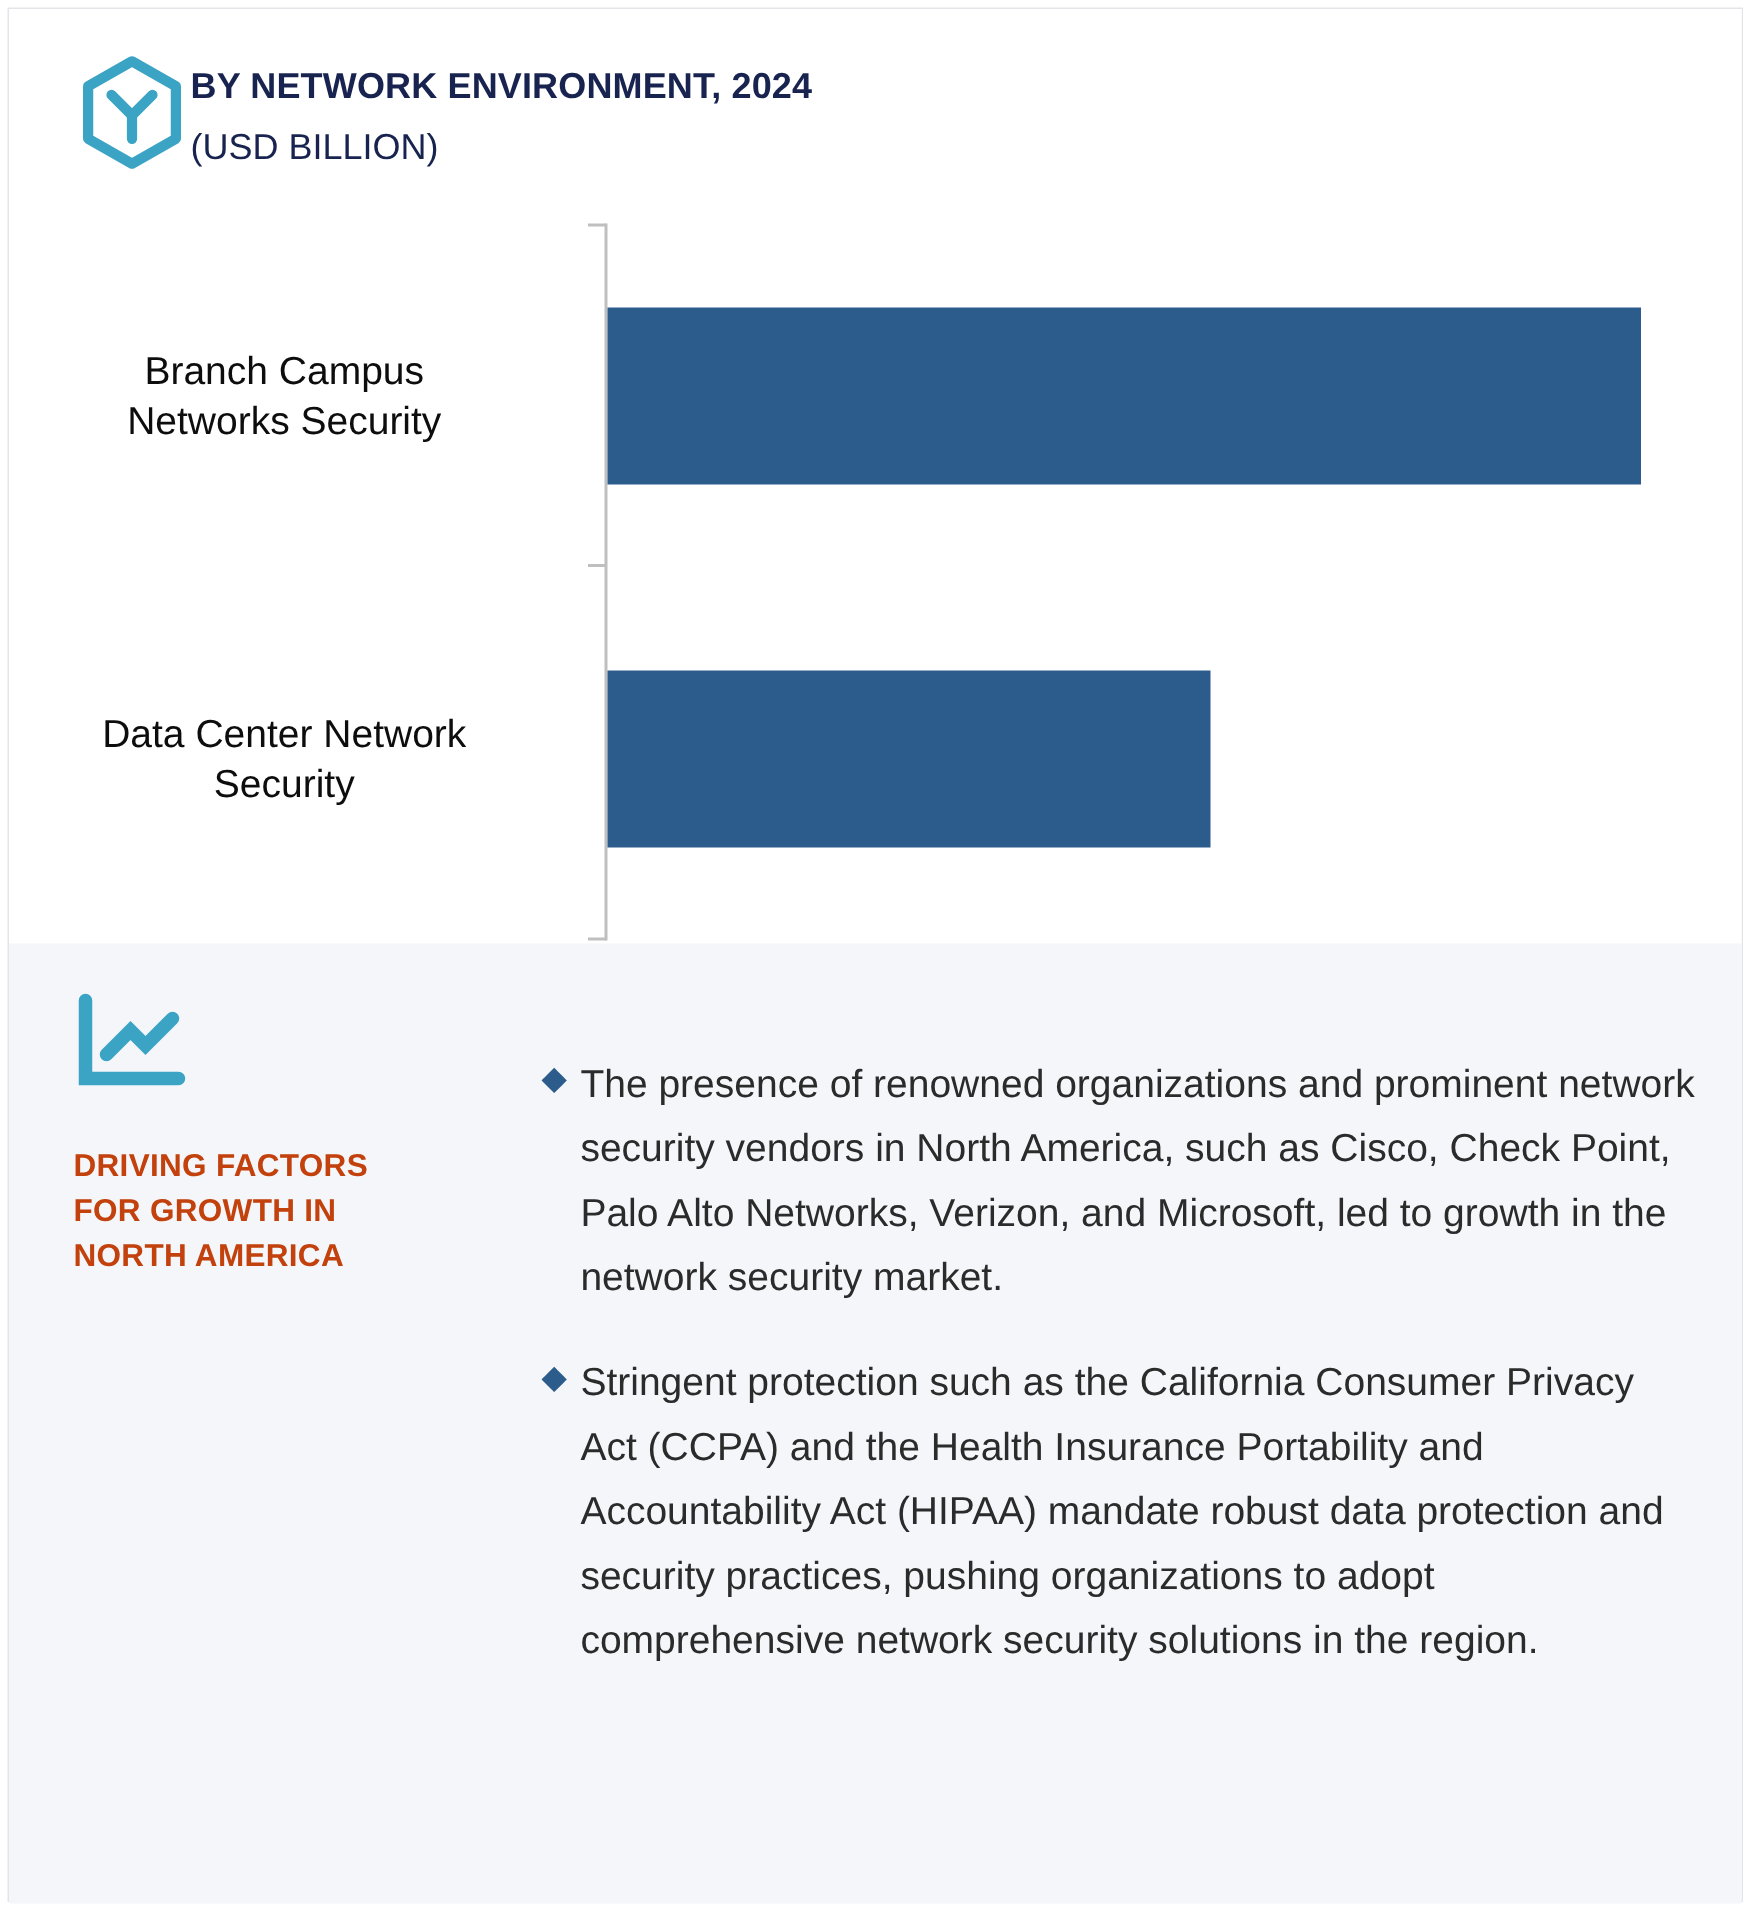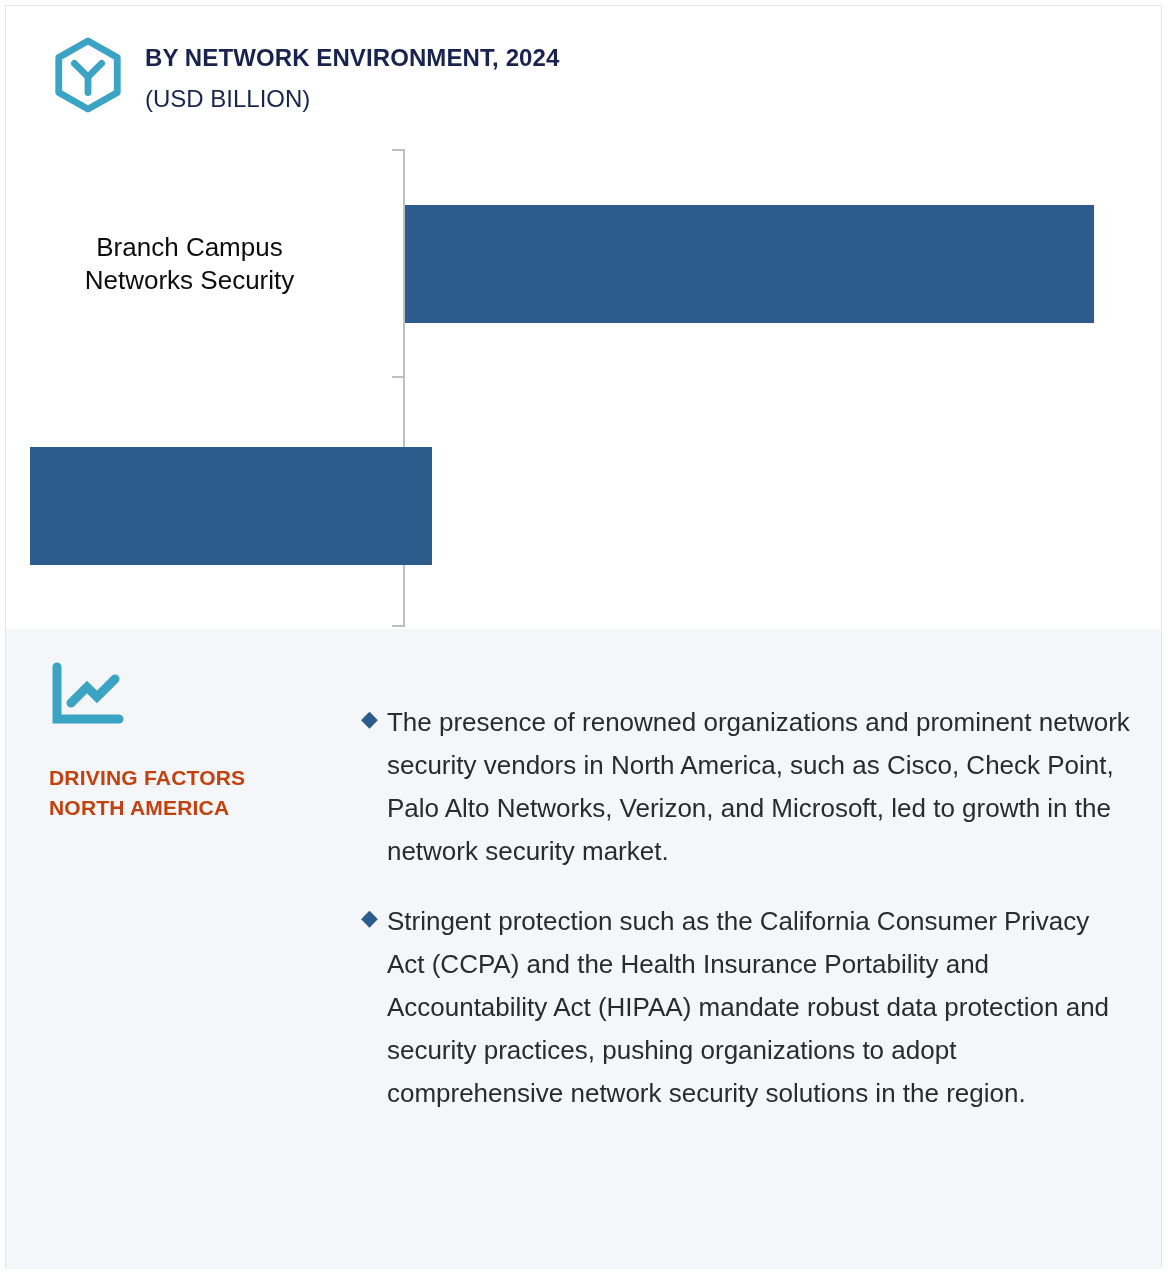--- a/index.html
+++ b/index.html
@@ -33,21 +33,20 @@
     background: #ffffff;
     overflow: hidden;
   }
 
   .header {
     position: absolute;
     left: 43px;
     top: 28px;
     display: flex;
     align-items: flex-start;
-    gap: 18px;
   }
 
   .hex-icon { width: 78px; height: 78px; flex: 0 0 78px; margin-top: 2px; }
 
   .header-text { padding-top: 10px; }
 
   .title-main {
     font-size: 24px;
     font-weight: bold;
     color: #18244f;
@@ -219,40 +218,45 @@
         <div class="cat-label">
           <div>Branch Campus</div>
           <div>Networks Security</div>
         </div>
         <div class="bar-wrap">
           <div class="bar" id="bar-0" style="width: 689.091px;"></div>
         </div>
       </div>
 
       <div class="bar-row bar-row-2">
+        <div class="cat-label">
+          <div>Data Center Network</div>
+          <div>Security</div>
+        </div>
         <div class="bar-wrap">
           <div class="bar" id="bar-1" style="width: 402.429px;"></div>
         </div>
       </div>
     </div>
   </div>
 
   <div class="factors-panel">
 
     <div class="factors-left">
       <span>
         <svg class="trend-icon" viewBox="0 0 76 66" aria-hidden="true">
           <g stroke="#3ba3c4" stroke-width="9" stroke-linecap="round" fill="none">
             <polyline points="8,6 8,58 70,58"></polyline>
             <polyline points="22,42 38,26 48,36 66,18"></polyline>
           </g>
         </svg>
       </span>
       <div class="factors-heading">
         <div>DRIVING FACTORS</div>
+        <div>FOR GROWTH IN</div>
         <div>NORTH AMERICA</div>
       </div>
     </div>
 
     <div class="bullets">
       <div class="bullet">
         <span class="diamond">◆</span>
         <span class="bullet-text">The presence of renowned organizations and prominent network security vendors in North America, such as Cisco, Check Point, Palo Alto Networks, Verizon, and Microsoft, led to growth in the network security market.</span>
       </div>
       <div class="bullet">

